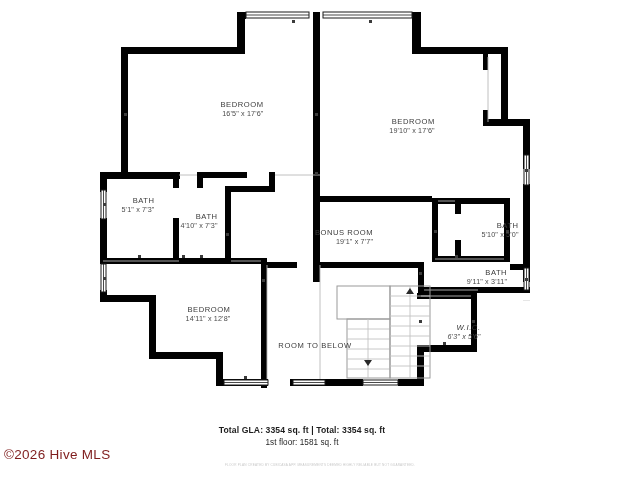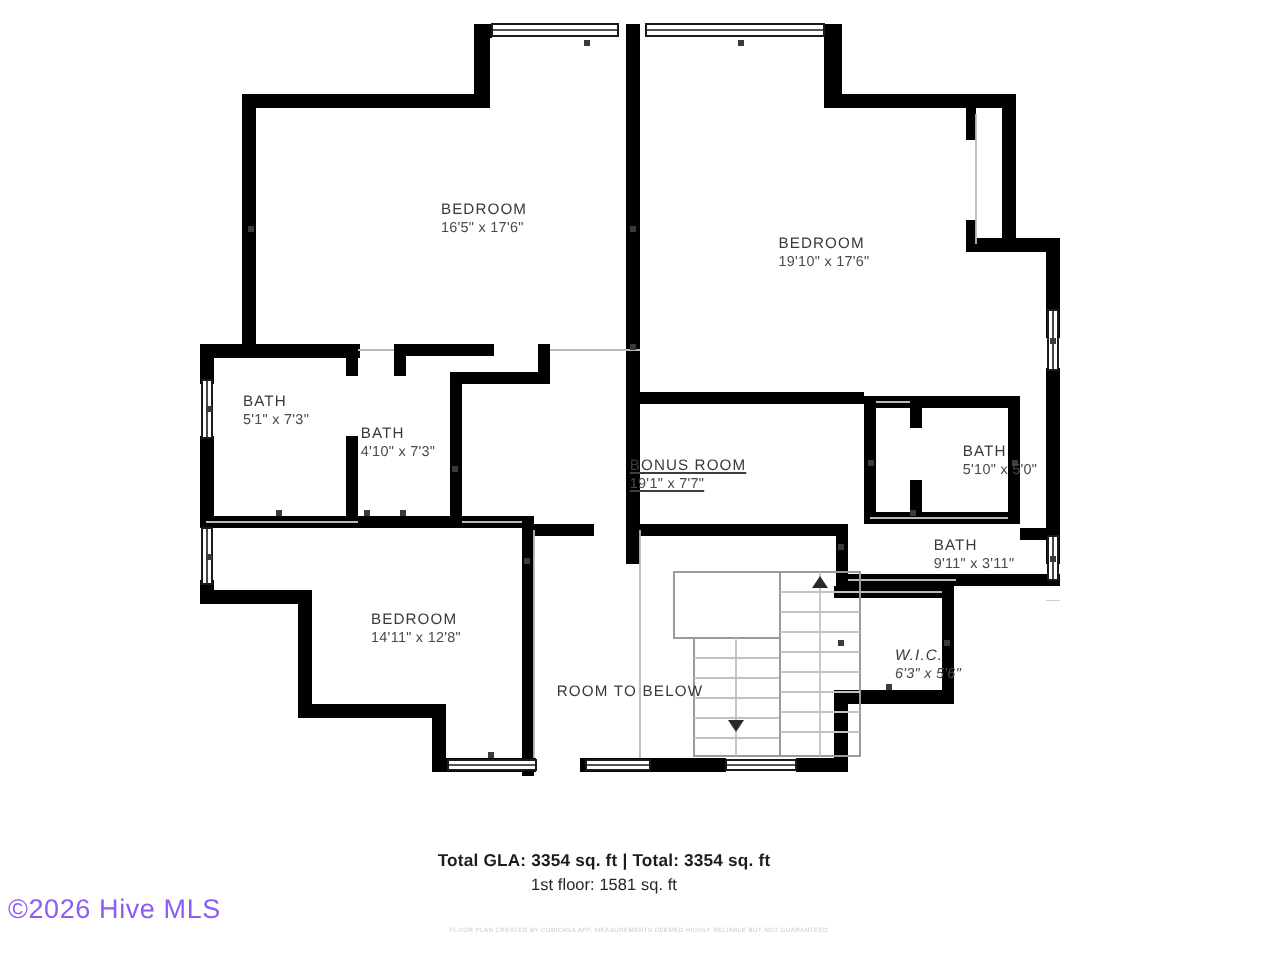--- a/index.html
+++ b/index.html
@@ -31,21 +31,21 @@
   .window-frame { fill: #ffffff; stroke: #1a1a1a; stroke-width: 1; }
   .window-line { stroke: #1a1a1a; stroke-width: 0.8; }
   .thin-line { stroke: #b9b9b9; stroke-width: 0.9; fill: none; }
   .stair-line { stroke: #c2c2c2; stroke-width: 0.9; fill: none; }
   .stair-outline { stroke: #9a9a9a; stroke-width: 1; fill: none; }
   .arrow { fill: #2a2a2a; }
   .dot { fill: #3b3b3b; }
 
   .room-label {
     position: absolute;
-    text-align: left;
+    text-align: right;
     color: #3d3d3d;
     line-height: 1.22;
     white-space: nowrap;
     pointer-events: none;
     transform: translateX(-50%);
   }
   .room-label .rname {
     display: block;
     font-size: 7.6px;
     letter-spacing: 0.55px;
@@ -89,21 +89,21 @@
     text-align: center;
     font-size: 3.1px;
     letter-spacing: 0.22px;
     color: #c9c9c9;
   }
   #watermark {
     position: absolute;
     left: 4px;
     top: 447px;
     font-size: 13.5px;
-    color: #8b5cf6;
+    color: #7f1d1d;
     letter-spacing: 0.3px;
     font-family: "Liberation Sans", sans-serif;
   }
 </style>
 </head>
 <body>
 
 <div id="plan-root">
 
   <svg id="floorplan-svg" viewBox="0 0 640 480">
@@ -302,21 +302,21 @@
   <div class="room-label" style="left:138px; top:196px;">
     <span class="rname">BATH</span>
     <span class="rdim">5'1" x 7'3"</span>
   </div>
 
   <div class="room-label" style="left:199px; top:212px;">
     <span class="rname">BATH</span>
     <span class="rdim">4'10" x 7'3"</span>
   </div>
 
-  <div class="room-label" style="left:344px; top:228px;text-decoration:underline;">
+  <div class="room-label" style="left:344px; top:228px;">
     <span class="rname">BONUS ROOM</span>
     <span class="rdim">19'1" x 7'7"</span>
   </div>
 
   <div class="room-label" style="left:500px; top:221px;">
     <span class="rname">BATH</span>
     <span class="rdim">5'10" x 5'0"</span>
   </div>
 
   <div class="room-label" style="left:487px; top:268px;">

